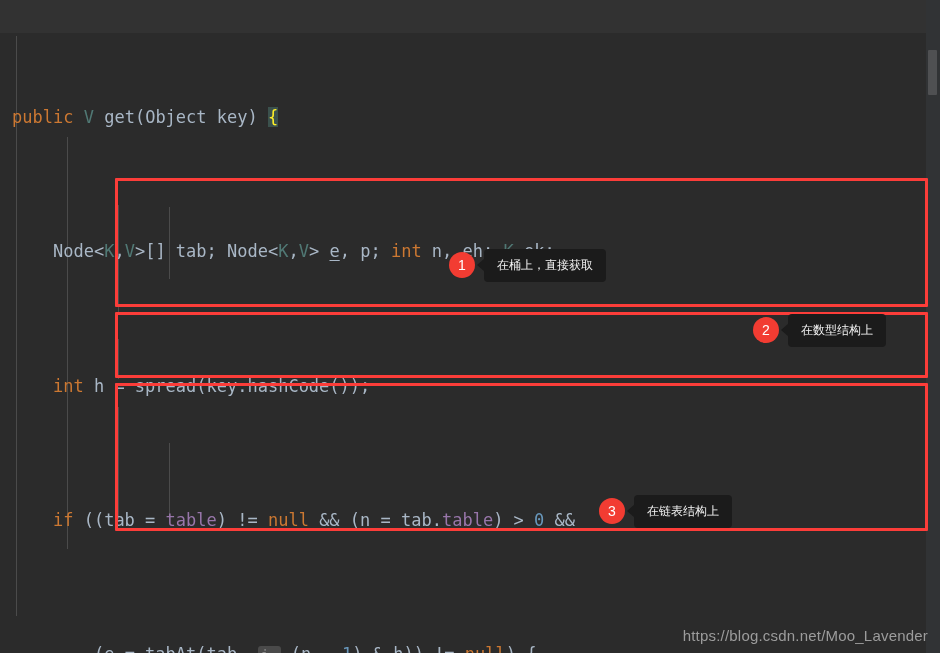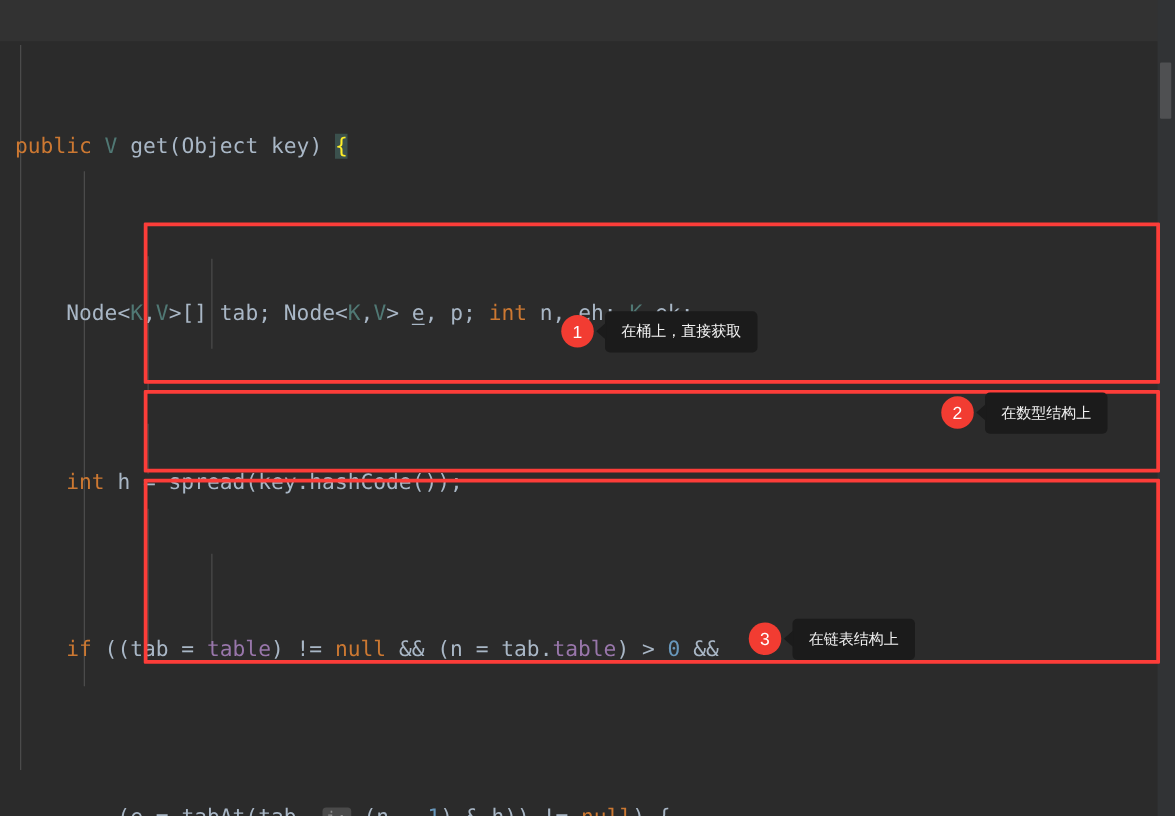--- a/index.html
+++ b/index.html
@@ -233,14 +233,15 @@
   <div class="callout" style="left:753px; top:313px;">
     <div class="badge">2</div>
     <div class="bubble">在数型结构上</div>
   </div>
 
   <div class="callout" style="left:599px; top:494px;">
     <div class="badge">3</div>
     <div class="bubble">在链表结构上</div>
   </div>
 
+  <div class="watermark">https://blog.csdn.net/Moo_Lavender</div>
 
 </div>
 
 </body></html>

